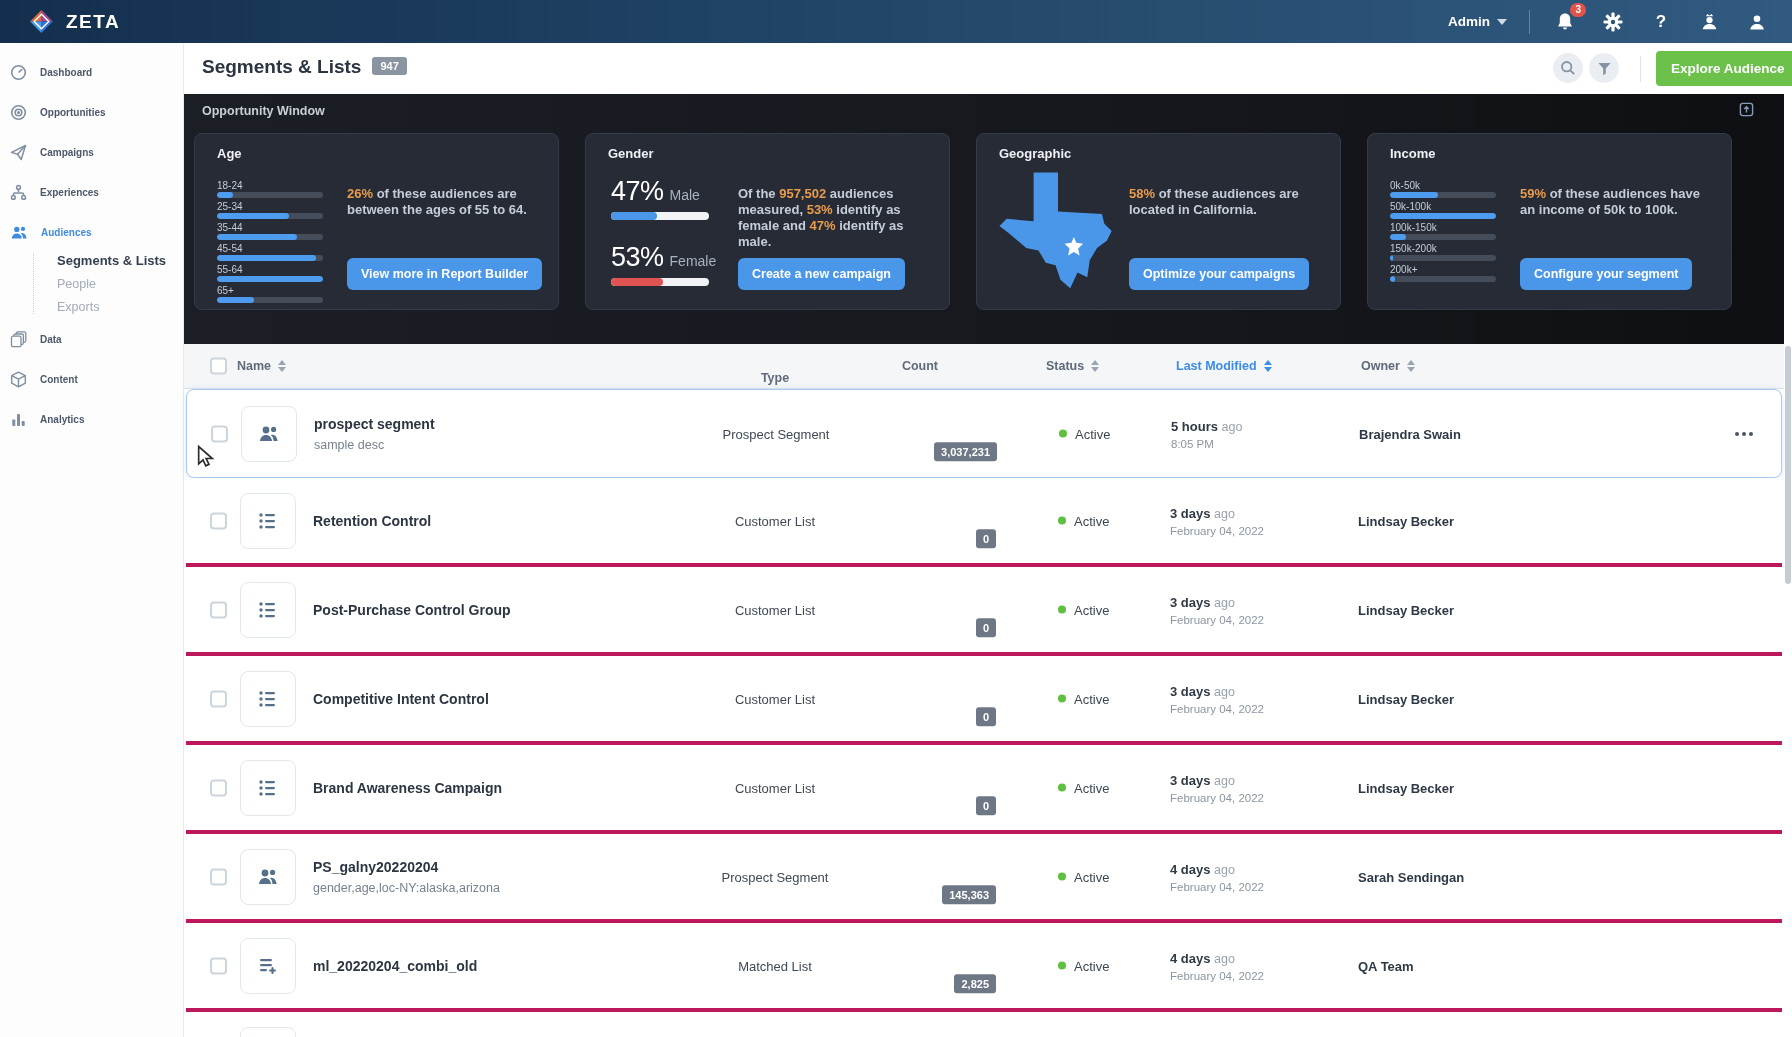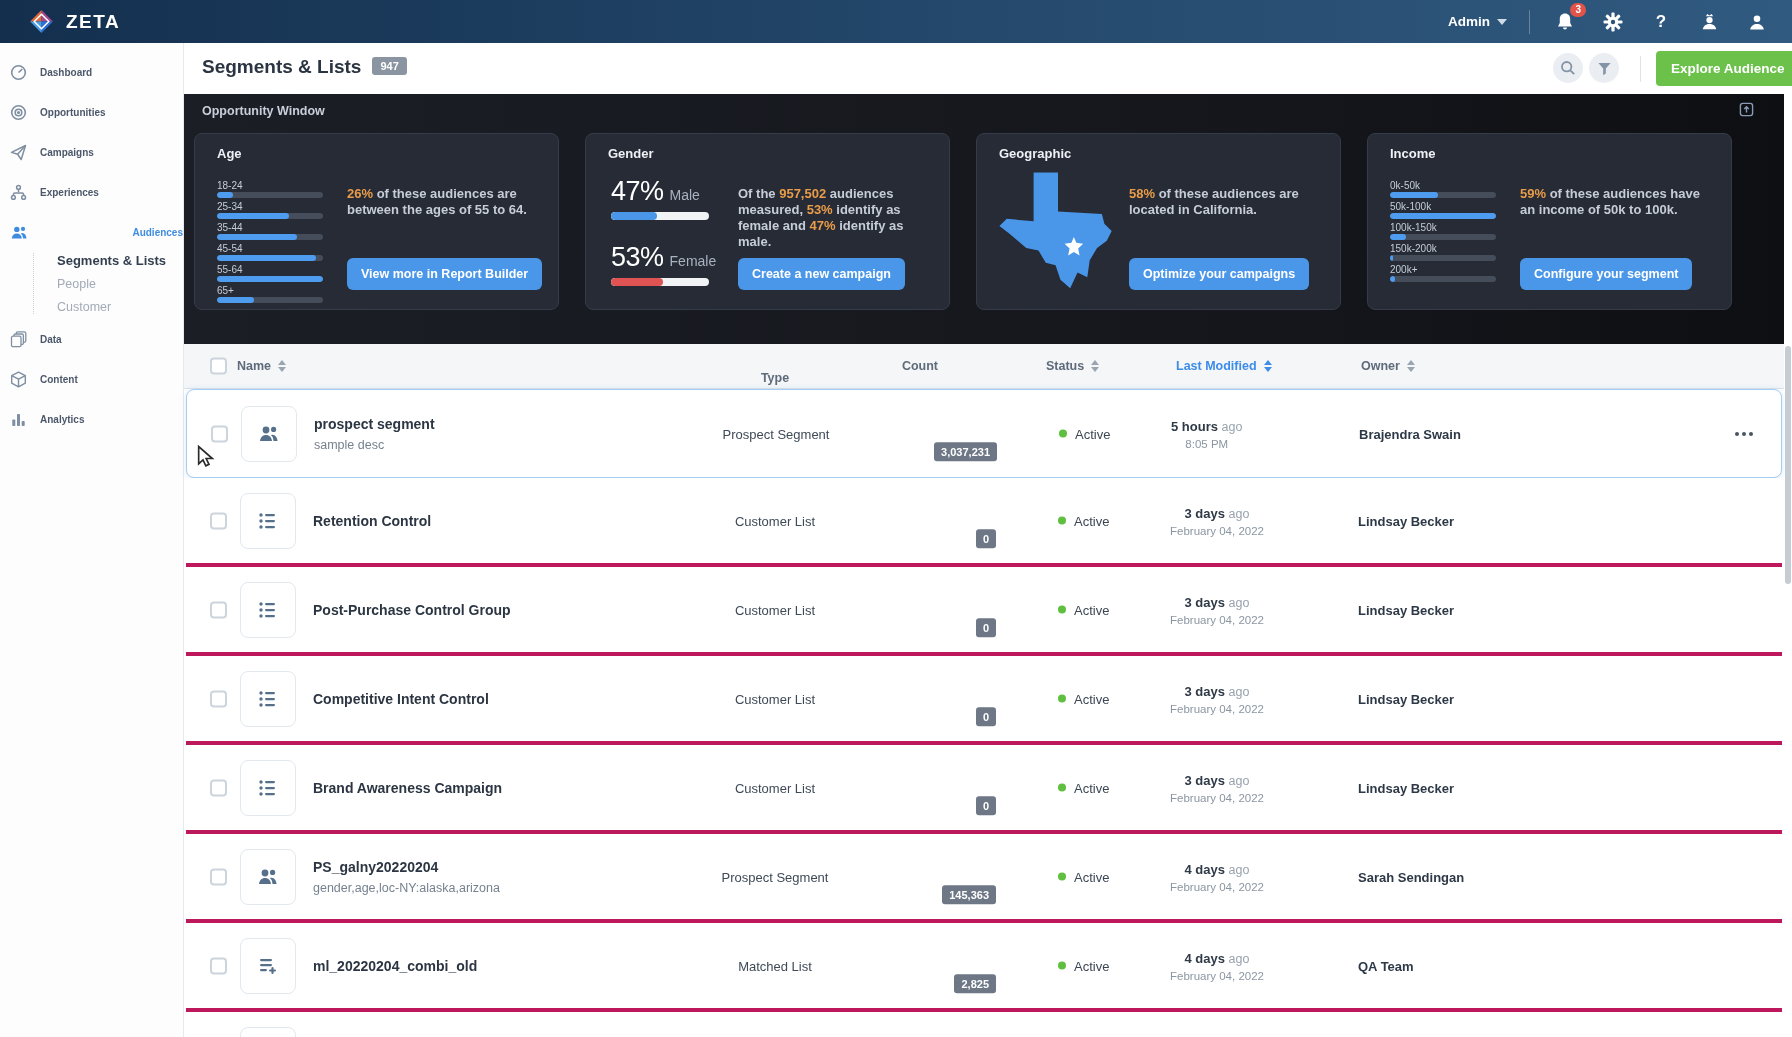--- a/index.html
+++ b/index.html
@@ -19,21 +19,21 @@
   .nav-ico { position:relative; width:26px; height:26px; display:flex; align-items:center; justify-content:center; cursor:pointer; }
   .nav-badge { position:absolute; top:-6px; right:-8px; background:#e25449; color:#fff; font-size:10px;
                font-weight:700; border-radius:8px; padding:1.5px 5px; }
   .help-q { color:#fff; font-size:17px; font-weight:700; }
 
   
   .sidebar { position:absolute; top:43px; left:0; width:184px; height:994px; background:#fdfdfe;
              border-right:1px solid #e6eaee; padding-top:9px; }
   .snav { height:40px; display:flex; align-items:center; gap:13px; padding-left:10px;
           font-size:10px; font-weight:600; color:#4c586a; cursor:pointer; }
-  .snav.active { color:#3f8cdf;justify-content:space-between; }
+  .snav.active { color:#3f8cdf; }
   .subnav { margin:1px 0 5px 33px; border-left:1px dotted #c6cfd9; padding-left:23px;
             display:flex; flex-direction:column; gap:9px; }
   .subnav .sub { font-size:12.5px; color:#a2abb7; cursor:pointer; }
   .subnav .sub.active { color:#333f4e; font-weight:700; font-size:13px; }
 
   
   .main { position:absolute; top:43px; left:184px; width:1608px; height:994px; }
 
   .page-header { position:absolute; top:0; left:0; width:100%; height:51px; background:#fff; }
   .ptitle { position:absolute; left:18px; top:13px; font-size:19px; font-weight:700; color:#2b3542; }
@@ -99,21 +99,21 @@
   .rdesc { font-size:12.5px; color:#76828f; }
   .rdesc:empty { display:none; }
   .col-type { position:absolute; left:478px; width:222px; top:50%; transform:translateY(-50%);
               text-align:center; font-size:13px; color:#3f4a57; }
   .col-count { position:absolute; left:658px; width:152px; top:50%; transform:translateY(-50%); text-align:right;margin-top:18px; }
   .cbadge { display:inline-block; background:#6d7785; color:#fff; font-size:11px; font-weight:700;
             padding:3.5px 7px; border-radius:3px; min-width:18px; }
   .col-status { position:absolute; left:872px; top:50%; transform:translateY(-50%);
                 display:flex; align-items:center; gap:8px; font-size:13px; color:#3c4754; }
   .dot { width:8px; height:8px; border-radius:50%; background:#5fbf3f; }
-  .col-mod { position:absolute; left:984px; top:50%; transform:translateY(-50%);text-align:center; }
+  .col-mod { position:absolute; left:984px; top:50%; transform:translateY(-50%); }
   .mod1 { font-size:13px; font-weight:700; color:#2f3a47; }
   .ago { font-weight:400; color:#98a2ae; font-size:12.5px; }
   .mod2 { font-size:11.5px; color:#8b96a2; margin-top:4px; }
   .col-owner { position:absolute; left:1172px; top:50%; transform:translateY(-50%);
                font-size:13px; font-weight:700; color:#2e3947; }
   .kebab { position:absolute; left:1548px; top:50%; transform:translateY(-50%); display:flex; gap:3px; cursor:pointer; }
   .kebab b { width:4px; height:4px; border-radius:50%; background:#4a5563; }
   .trow .cb { left:24px; }
   .theader .cb { left:26px; }
 
@@ -223,21 +223,21 @@
         <path d="M1.7 14.6c.4-3.3 2.5-5 5.1-5s4.7 1.7 5.1 5z"></path>
         <circle cx="13" cy="4.9" r="2.1"></circle>
         <path d="M12.3 9.1c2.3.4 3.9 1.9 4.2 5.5h-3.4c-.2-2.3-.9-4.2-2.4-5.2z"></path>
       </g>
     </svg>
     <span>Audiences</span>
   </div>
   <div class="subnav">
     <div class="sub active">Segments &amp; Lists</div>
     <div class="sub">People</div>
-    <div class="sub">Customer</div>
+    <div class="sub">Exports</div>
   </div>
   <div class="snav">
     <svg width="17" height="17" viewBox="0 0 17 17">
       <g fill="#fdfdfe" stroke="#7f8fa1" stroke-width="1.3">
         <rect x="6.3" y="0.8" width="9.5" height="10.5" rx="1.5"></rect>
         <rect x="3.9" y="3" width="9.5" height="10.5" rx="1.5"></rect>
         <rect x="1.5" y="5.2" width="9.5" height="10.5" rx="1.5"></rect>
       </g>
     </svg>
     <span>Data</span>

